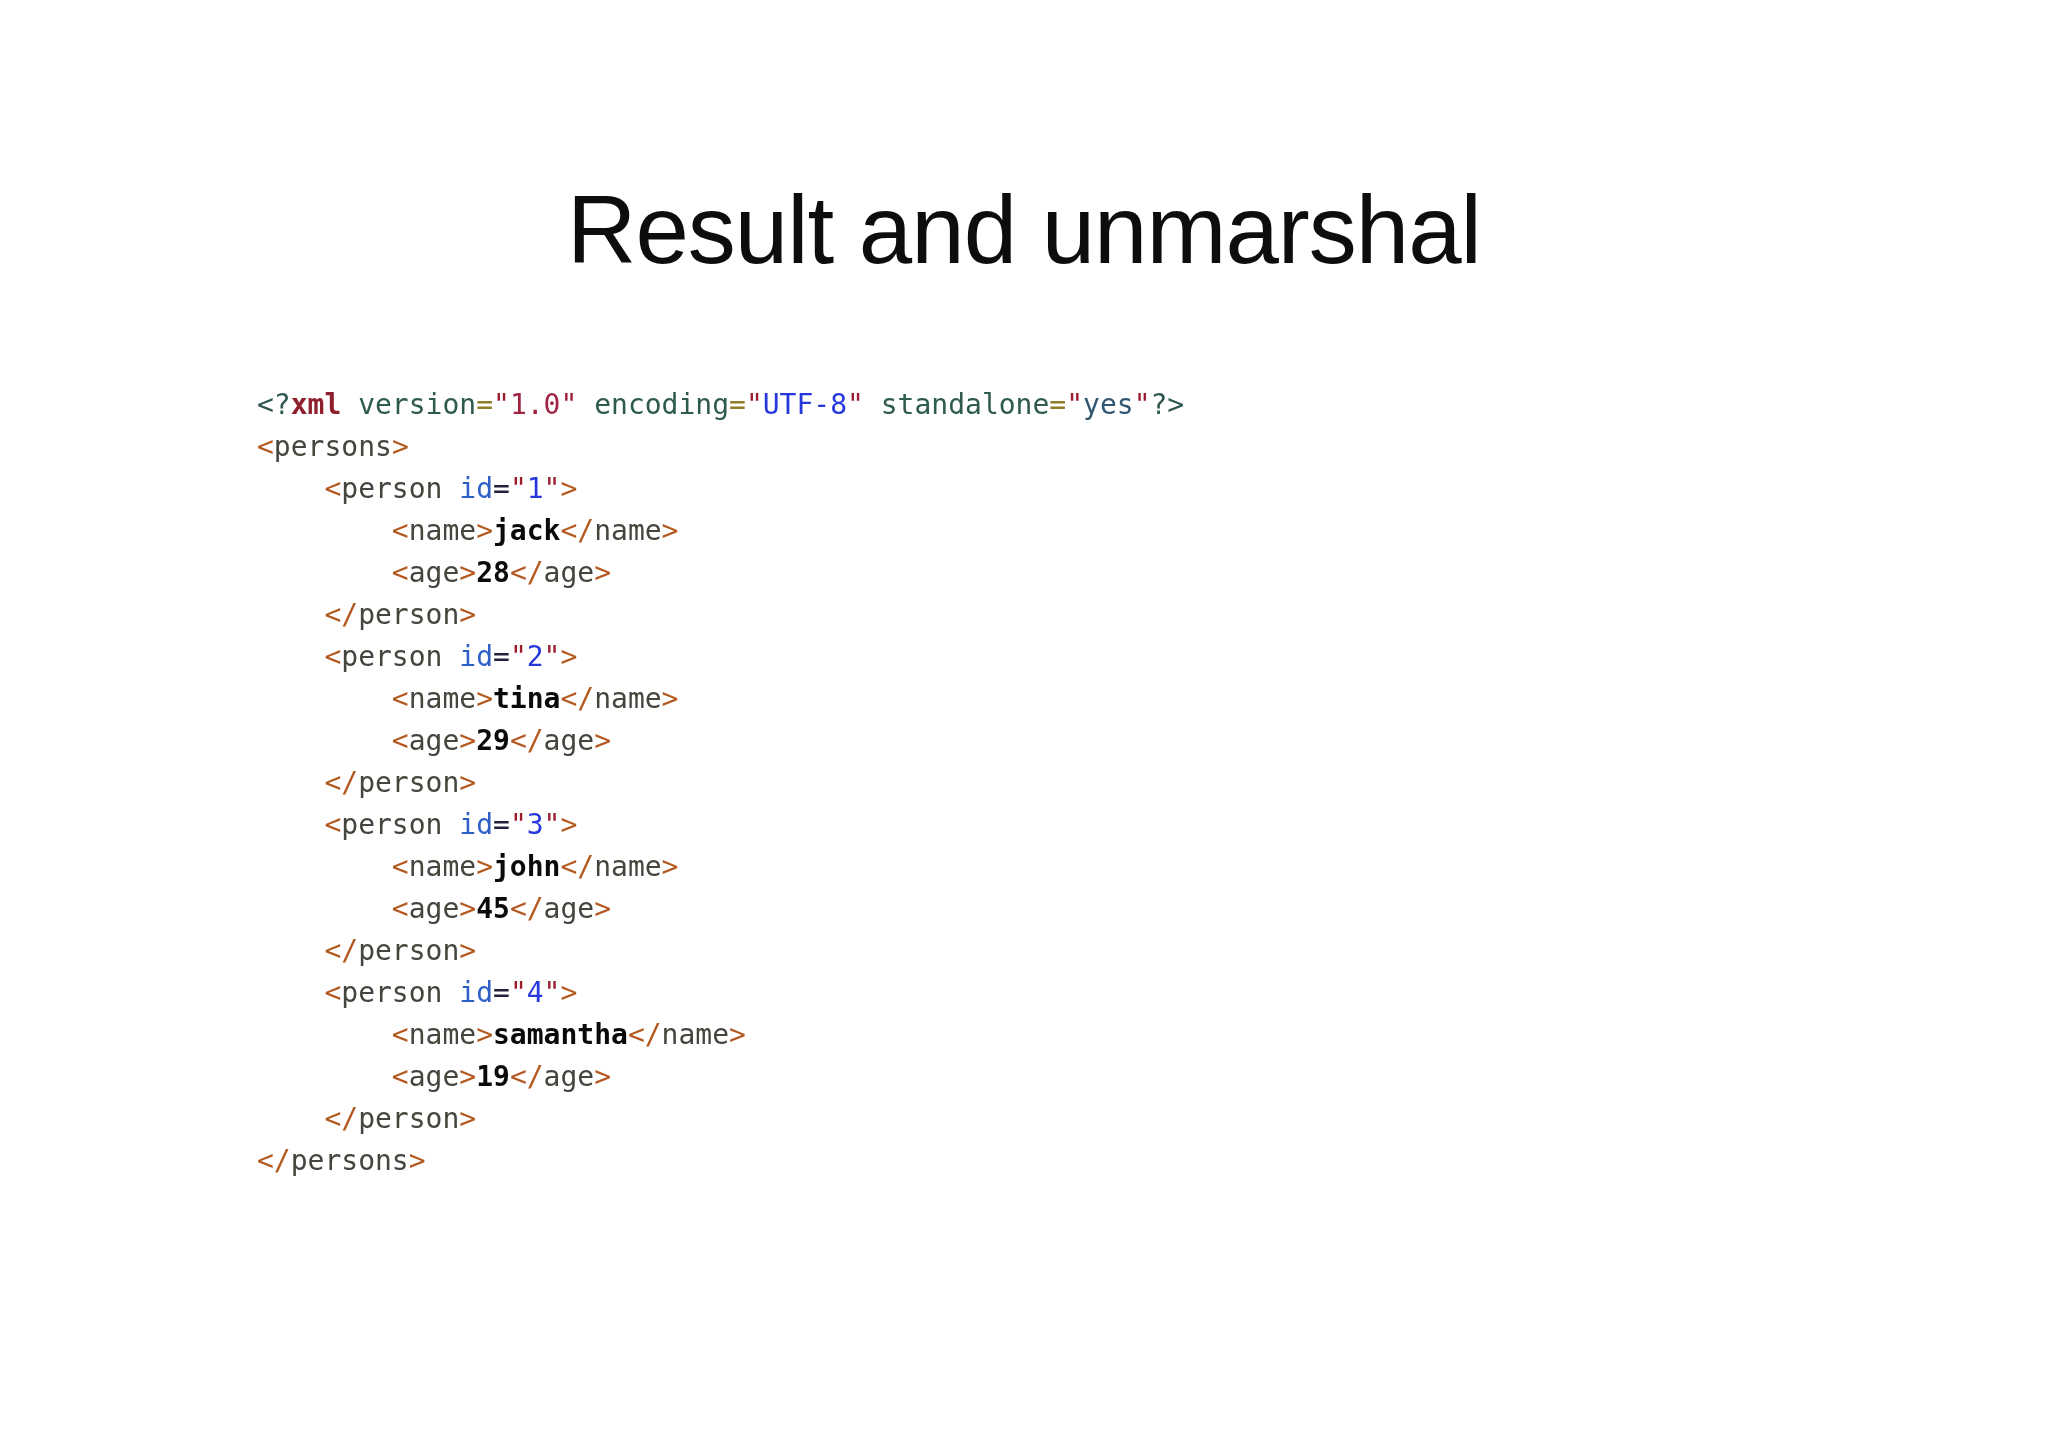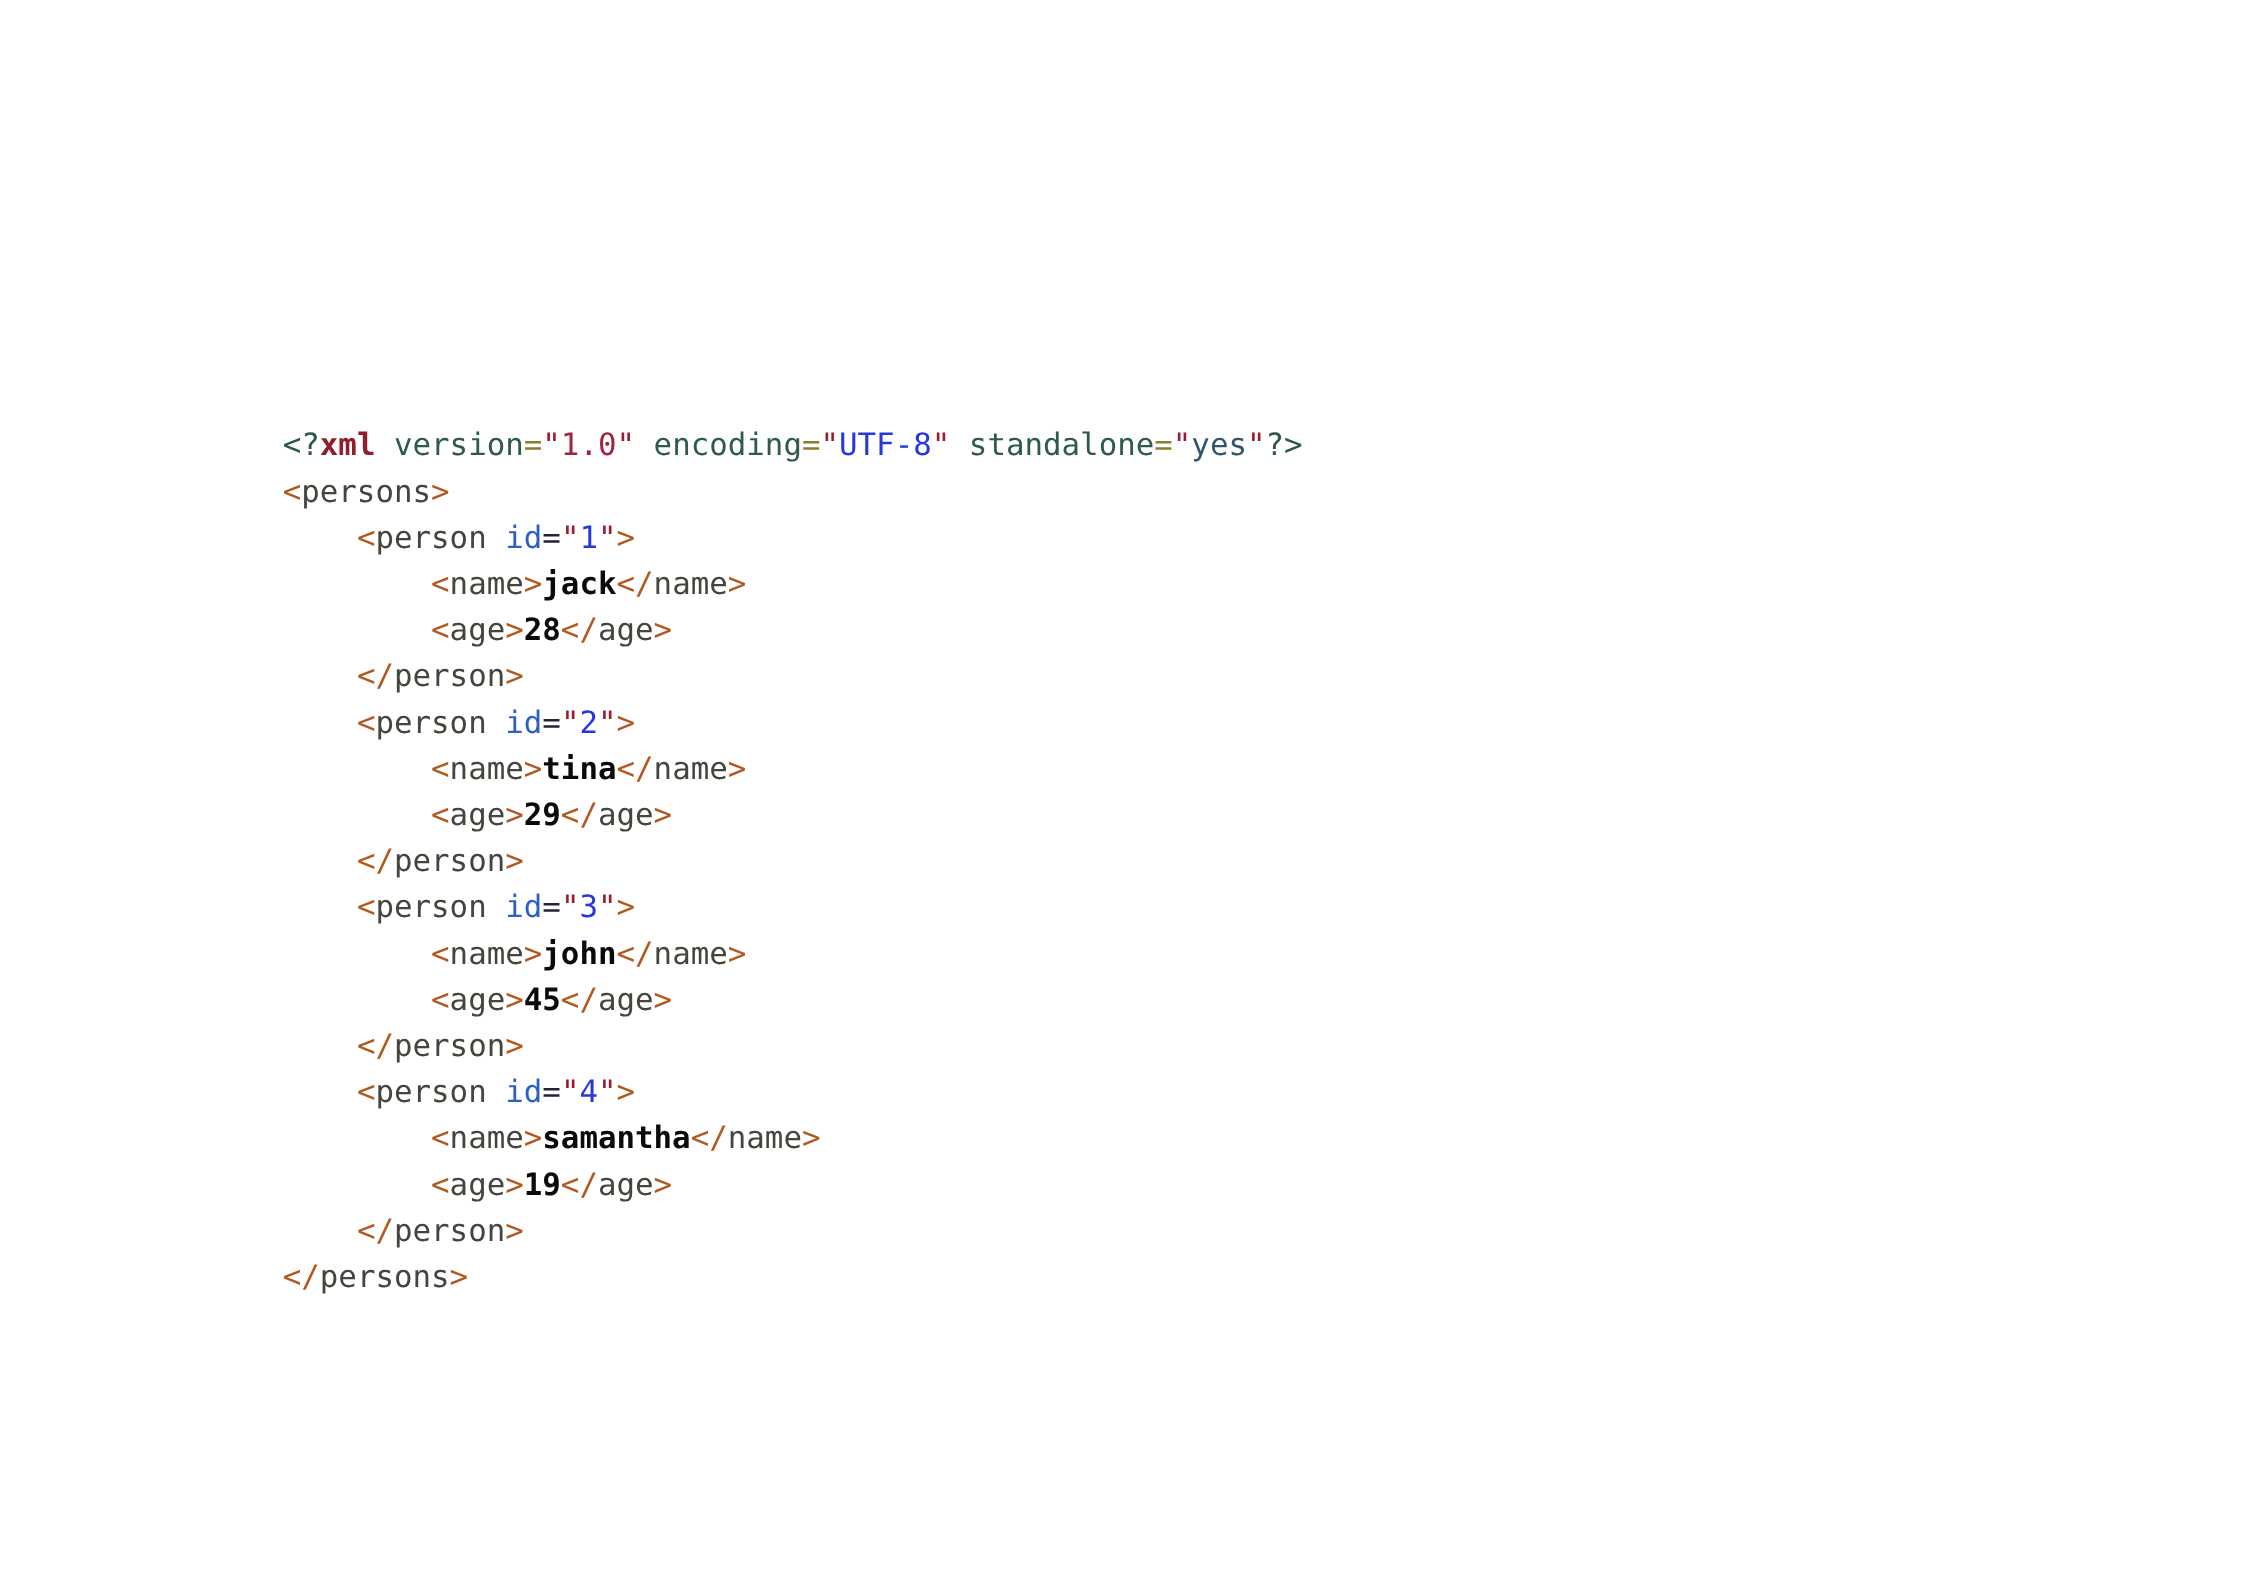--- a/index.html
+++ b/index.html
@@ -40,15 +40,16 @@
   }
   .code-line {
     display: block;
     height: 42px;
   }
 </style>
 </head>
 <body>
 
 <div class="slide">
+  <div class="slide-title">Result and unmarshal</div>
 
   <pre class="code-block"><span class="code-line"><span style="color: rgb(46, 86, 80);">&lt;?</span><span style="color: rgb(142, 31, 46); font-weight: bold;">xml</span><span style="color: rgb(46, 91, 76);"> version</span><span style="color: rgb(142, 125, 42);">=</span><span style="color: rgb(154, 27, 46);">"</span><span style="color: rgb(160, 35, 64);">1.0</span><span style="color: rgb(154, 27, 46);">"</span><span style="color: rgb(46, 91, 76);"> encoding</span><span style="color: rgb(142, 125, 42);">=</span><span style="color: rgb(154, 27, 46);">"</span><span style="color: rgb(38, 56, 220);">UTF-8</span><span style="color: rgb(154, 27, 46);">"</span><span style="color: rgb(46, 91, 76);"> standalone</span><span style="color: rgb(142, 125, 42);">=</span><span style="color: rgb(154, 27, 46);">"</span><span style="color: rgb(49, 86, 111);">yes</span><span style="color: rgb(154, 27, 46);">"</span><span style="color: rgb(46, 86, 80);">?&gt;</span></span><span class="code-line"><span style="color: rgb(179, 88, 30);">&lt;</span><span style="color: rgb(69, 69, 62);">persons</span><span style="color: rgb(179, 88, 30);">&gt;</span></span><span class="code-line"><span style="color: rgb(0, 0, 0);">    </span><span style="color: rgb(179, 88, 30);">&lt;</span><span style="color: rgb(69, 69, 62);">person</span><span style="color: rgb(0, 0, 0);"> </span><span style="color: rgb(46, 95, 198);">id</span><span style="color: rgb(34, 34, 60);">=</span><span style="color: rgb(154, 27, 46);">"</span><span style="color: rgb(38, 56, 220);">1</span><span style="color: rgb(154, 27, 46);">"</span><span style="color: rgb(179, 88, 30);">&gt;</span></span><span class="code-line"><span style="color: rgb(0, 0, 0);">        </span><span style="color: rgb(179, 88, 30);">&lt;</span><span style="color: rgb(69, 69, 62);">name</span><span style="color: rgb(179, 88, 30);">&gt;</span><span style="color: rgb(10, 10, 10); font-weight: bold;">jack</span><span style="color: rgb(179, 88, 30);">&lt;/</span><span style="color: rgb(69, 69, 62);">name</span><span style="color: rgb(179, 88, 30);">&gt;</span></span><span class="code-line"><span style="color: rgb(0, 0, 0);">        </span><span style="color: rgb(179, 88, 30);">&lt;</span><span style="color: rgb(69, 69, 62);">age</span><span style="color: rgb(179, 88, 30);">&gt;</span><span style="color: rgb(10, 10, 10); font-weight: bold;">28</span><span style="color: rgb(179, 88, 30);">&lt;/</span><span style="color: rgb(69, 69, 62);">age</span><span style="color: rgb(179, 88, 30);">&gt;</span></span><span class="code-line"><span style="color: rgb(0, 0, 0);">    </span><span style="color: rgb(179, 88, 30);">&lt;/</span><span style="color: rgb(69, 69, 62);">person</span><span style="color: rgb(179, 88, 30);">&gt;</span></span><span class="code-line"><span style="color: rgb(0, 0, 0);">    </span><span style="color: rgb(179, 88, 30);">&lt;</span><span style="color: rgb(69, 69, 62);">person</span><span style="color: rgb(0, 0, 0);"> </span><span style="color: rgb(46, 95, 198);">id</span><span style="color: rgb(34, 34, 60);">=</span><span style="color: rgb(154, 27, 46);">"</span><span style="color: rgb(38, 56, 220);">2</span><span style="color: rgb(154, 27, 46);">"</span><span style="color: rgb(179, 88, 30);">&gt;</span></span><span class="code-line"><span style="color: rgb(0, 0, 0);">        </span><span style="color: rgb(179, 88, 30);">&lt;</span><span style="color: rgb(69, 69, 62);">name</span><span style="color: rgb(179, 88, 30);">&gt;</span><span style="color: rgb(10, 10, 10); font-weight: bold;">tina</span><span style="color: rgb(179, 88, 30);">&lt;/</span><span style="color: rgb(69, 69, 62);">name</span><span style="color: rgb(179, 88, 30);">&gt;</span></span><span class="code-line"><span style="color: rgb(0, 0, 0);">        </span><span style="color: rgb(179, 88, 30);">&lt;</span><span style="color: rgb(69, 69, 62);">age</span><span style="color: rgb(179, 88, 30);">&gt;</span><span style="color: rgb(10, 10, 10); font-weight: bold;">29</span><span style="color: rgb(179, 88, 30);">&lt;/</span><span style="color: rgb(69, 69, 62);">age</span><span style="color: rgb(179, 88, 30);">&gt;</span></span><span class="code-line"><span style="color: rgb(0, 0, 0);">    </span><span style="color: rgb(179, 88, 30);">&lt;/</span><span style="color: rgb(69, 69, 62);">person</span><span style="color: rgb(179, 88, 30);">&gt;</span></span><span class="code-line"><span style="color: rgb(0, 0, 0);">    </span><span style="color: rgb(179, 88, 30);">&lt;</span><span style="color: rgb(69, 69, 62);">person</span><span style="color: rgb(0, 0, 0);"> </span><span style="color: rgb(46, 95, 198);">id</span><span style="color: rgb(34, 34, 60);">=</span><span style="color: rgb(154, 27, 46);">"</span><span style="color: rgb(38, 56, 220);">3</span><span style="color: rgb(154, 27, 46);">"</span><span style="color: rgb(179, 88, 30);">&gt;</span></span><span class="code-line"><span style="color: rgb(0, 0, 0);">        </span><span style="color: rgb(179, 88, 30);">&lt;</span><span style="color: rgb(69, 69, 62);">name</span><span style="color: rgb(179, 88, 30);">&gt;</span><span style="color: rgb(10, 10, 10); font-weight: bold;">john</span><span style="color: rgb(179, 88, 30);">&lt;/</span><span style="color: rgb(69, 69, 62);">name</span><span style="color: rgb(179, 88, 30);">&gt;</span></span><span class="code-line"><span style="color: rgb(0, 0, 0);">        </span><span style="color: rgb(179, 88, 30);">&lt;</span><span style="color: rgb(69, 69, 62);">age</span><span style="color: rgb(179, 88, 30);">&gt;</span><span style="color: rgb(10, 10, 10); font-weight: bold;">45</span><span style="color: rgb(179, 88, 30);">&lt;/</span><span style="color: rgb(69, 69, 62);">age</span><span style="color: rgb(179, 88, 30);">&gt;</span></span><span class="code-line"><span style="color: rgb(0, 0, 0);">    </span><span style="color: rgb(179, 88, 30);">&lt;/</span><span style="color: rgb(69, 69, 62);">person</span><span style="color: rgb(179, 88, 30);">&gt;</span></span><span class="code-line"><span style="color: rgb(0, 0, 0);">    </span><span style="color: rgb(179, 88, 30);">&lt;</span><span style="color: rgb(69, 69, 62);">person</span><span style="color: rgb(0, 0, 0);"> </span><span style="color: rgb(46, 95, 198);">id</span><span style="color: rgb(34, 34, 60);">=</span><span style="color: rgb(154, 27, 46);">"</span><span style="color: rgb(38, 56, 220);">4</span><span style="color: rgb(154, 27, 46);">"</span><span style="color: rgb(179, 88, 30);">&gt;</span></span><span class="code-line"><span style="color: rgb(0, 0, 0);">        </span><span style="color: rgb(179, 88, 30);">&lt;</span><span style="color: rgb(69, 69, 62);">name</span><span style="color: rgb(179, 88, 30);">&gt;</span><span style="color: rgb(10, 10, 10); font-weight: bold;">samantha</span><span style="color: rgb(179, 88, 30);">&lt;/</span><span style="color: rgb(69, 69, 62);">name</span><span style="color: rgb(179, 88, 30);">&gt;</span></span><span class="code-line"><span style="color: rgb(0, 0, 0);">        </span><span style="color: rgb(179, 88, 30);">&lt;</span><span style="color: rgb(69, 69, 62);">age</span><span style="color: rgb(179, 88, 30);">&gt;</span><span style="color: rgb(10, 10, 10); font-weight: bold;">19</span><span style="color: rgb(179, 88, 30);">&lt;/</span><span style="color: rgb(69, 69, 62);">age</span><span style="color: rgb(179, 88, 30);">&gt;</span></span><span class="code-line"><span style="color: rgb(0, 0, 0);">    </span><span style="color: rgb(179, 88, 30);">&lt;/</span><span style="color: rgb(69, 69, 62);">person</span><span style="color: rgb(179, 88, 30);">&gt;</span></span><span class="code-line"><span style="color: rgb(179, 88, 30);">&lt;/</span><span style="color: rgb(69, 69, 62);">persons</span><span style="color: rgb(179, 88, 30);">&gt;</span></span></pre>
 </div>
 
 </body></html>

